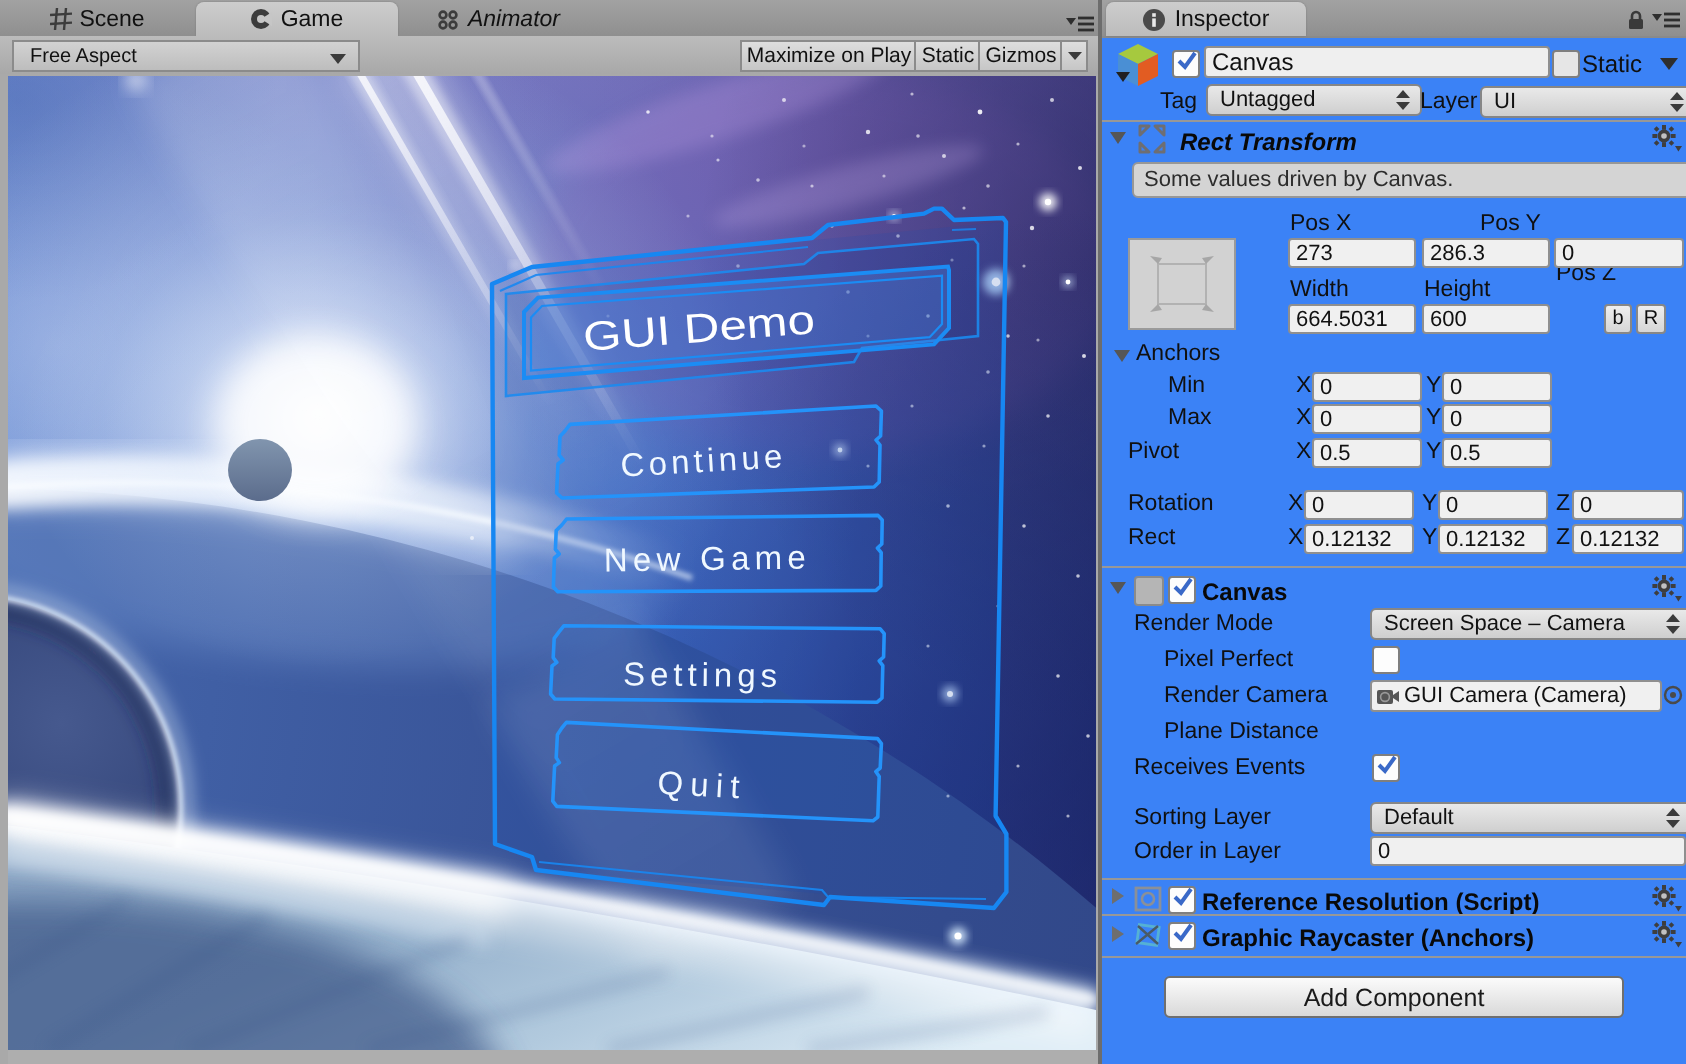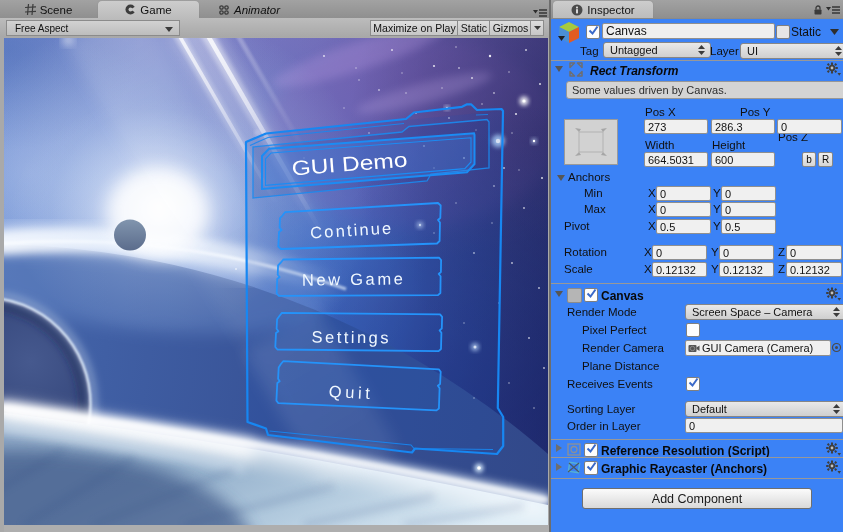--- a/index.html
+++ b/index.html
@@ -494,21 +494,21 @@
   <div class="lbl" style="left:162px;top:220px;">Y</div>
   <div class="fld" style="left:170px;top:219px;width:50px;height:13px;">0.5</div>
 
   <div class="lbl" style="left:13px;top:246px;">Rotation</div>
   <div class="lbl" style="left:93px;top:246px;">X</div>
   <div class="fld" style="left:101px;top:245px;width:50px;height:13px;">0</div>
   <div class="lbl" style="left:160px;top:246px;">Y</div>
   <div class="fld" style="left:168px;top:245px;width:50px;height:13px;">0</div>
   <div class="lbl" style="left:227px;top:246px;">Z</div>
   <div class="fld" style="left:235px;top:245px;width:51px;height:13px;">0</div>
-  <div class="lbl" style="left:13px;top:263px;">Scale</div>
+  <div class="lbl" style="left:13px;top:263px;">Rect</div>
   <div class="lbl" style="left:93px;top:263px;">X</div>
   <div class="fld" style="left:101px;top:262px;width:50px;height:13px;">0.12132</div>
   <div class="lbl" style="left:160px;top:263px;">Y</div>
   <div class="fld" style="left:168px;top:262px;width:50px;height:13px;">0.12132</div>
   <div class="lbl" style="left:227px;top:263px;">Z</div>
   <div class="fld" style="left:235px;top:262px;width:51px;height:13px;">0.12132</div>
 
   <div class="sep" style="top:283px;"></div>
 
   <div class="fold open" style="left:4px;top:291px;"></div>

